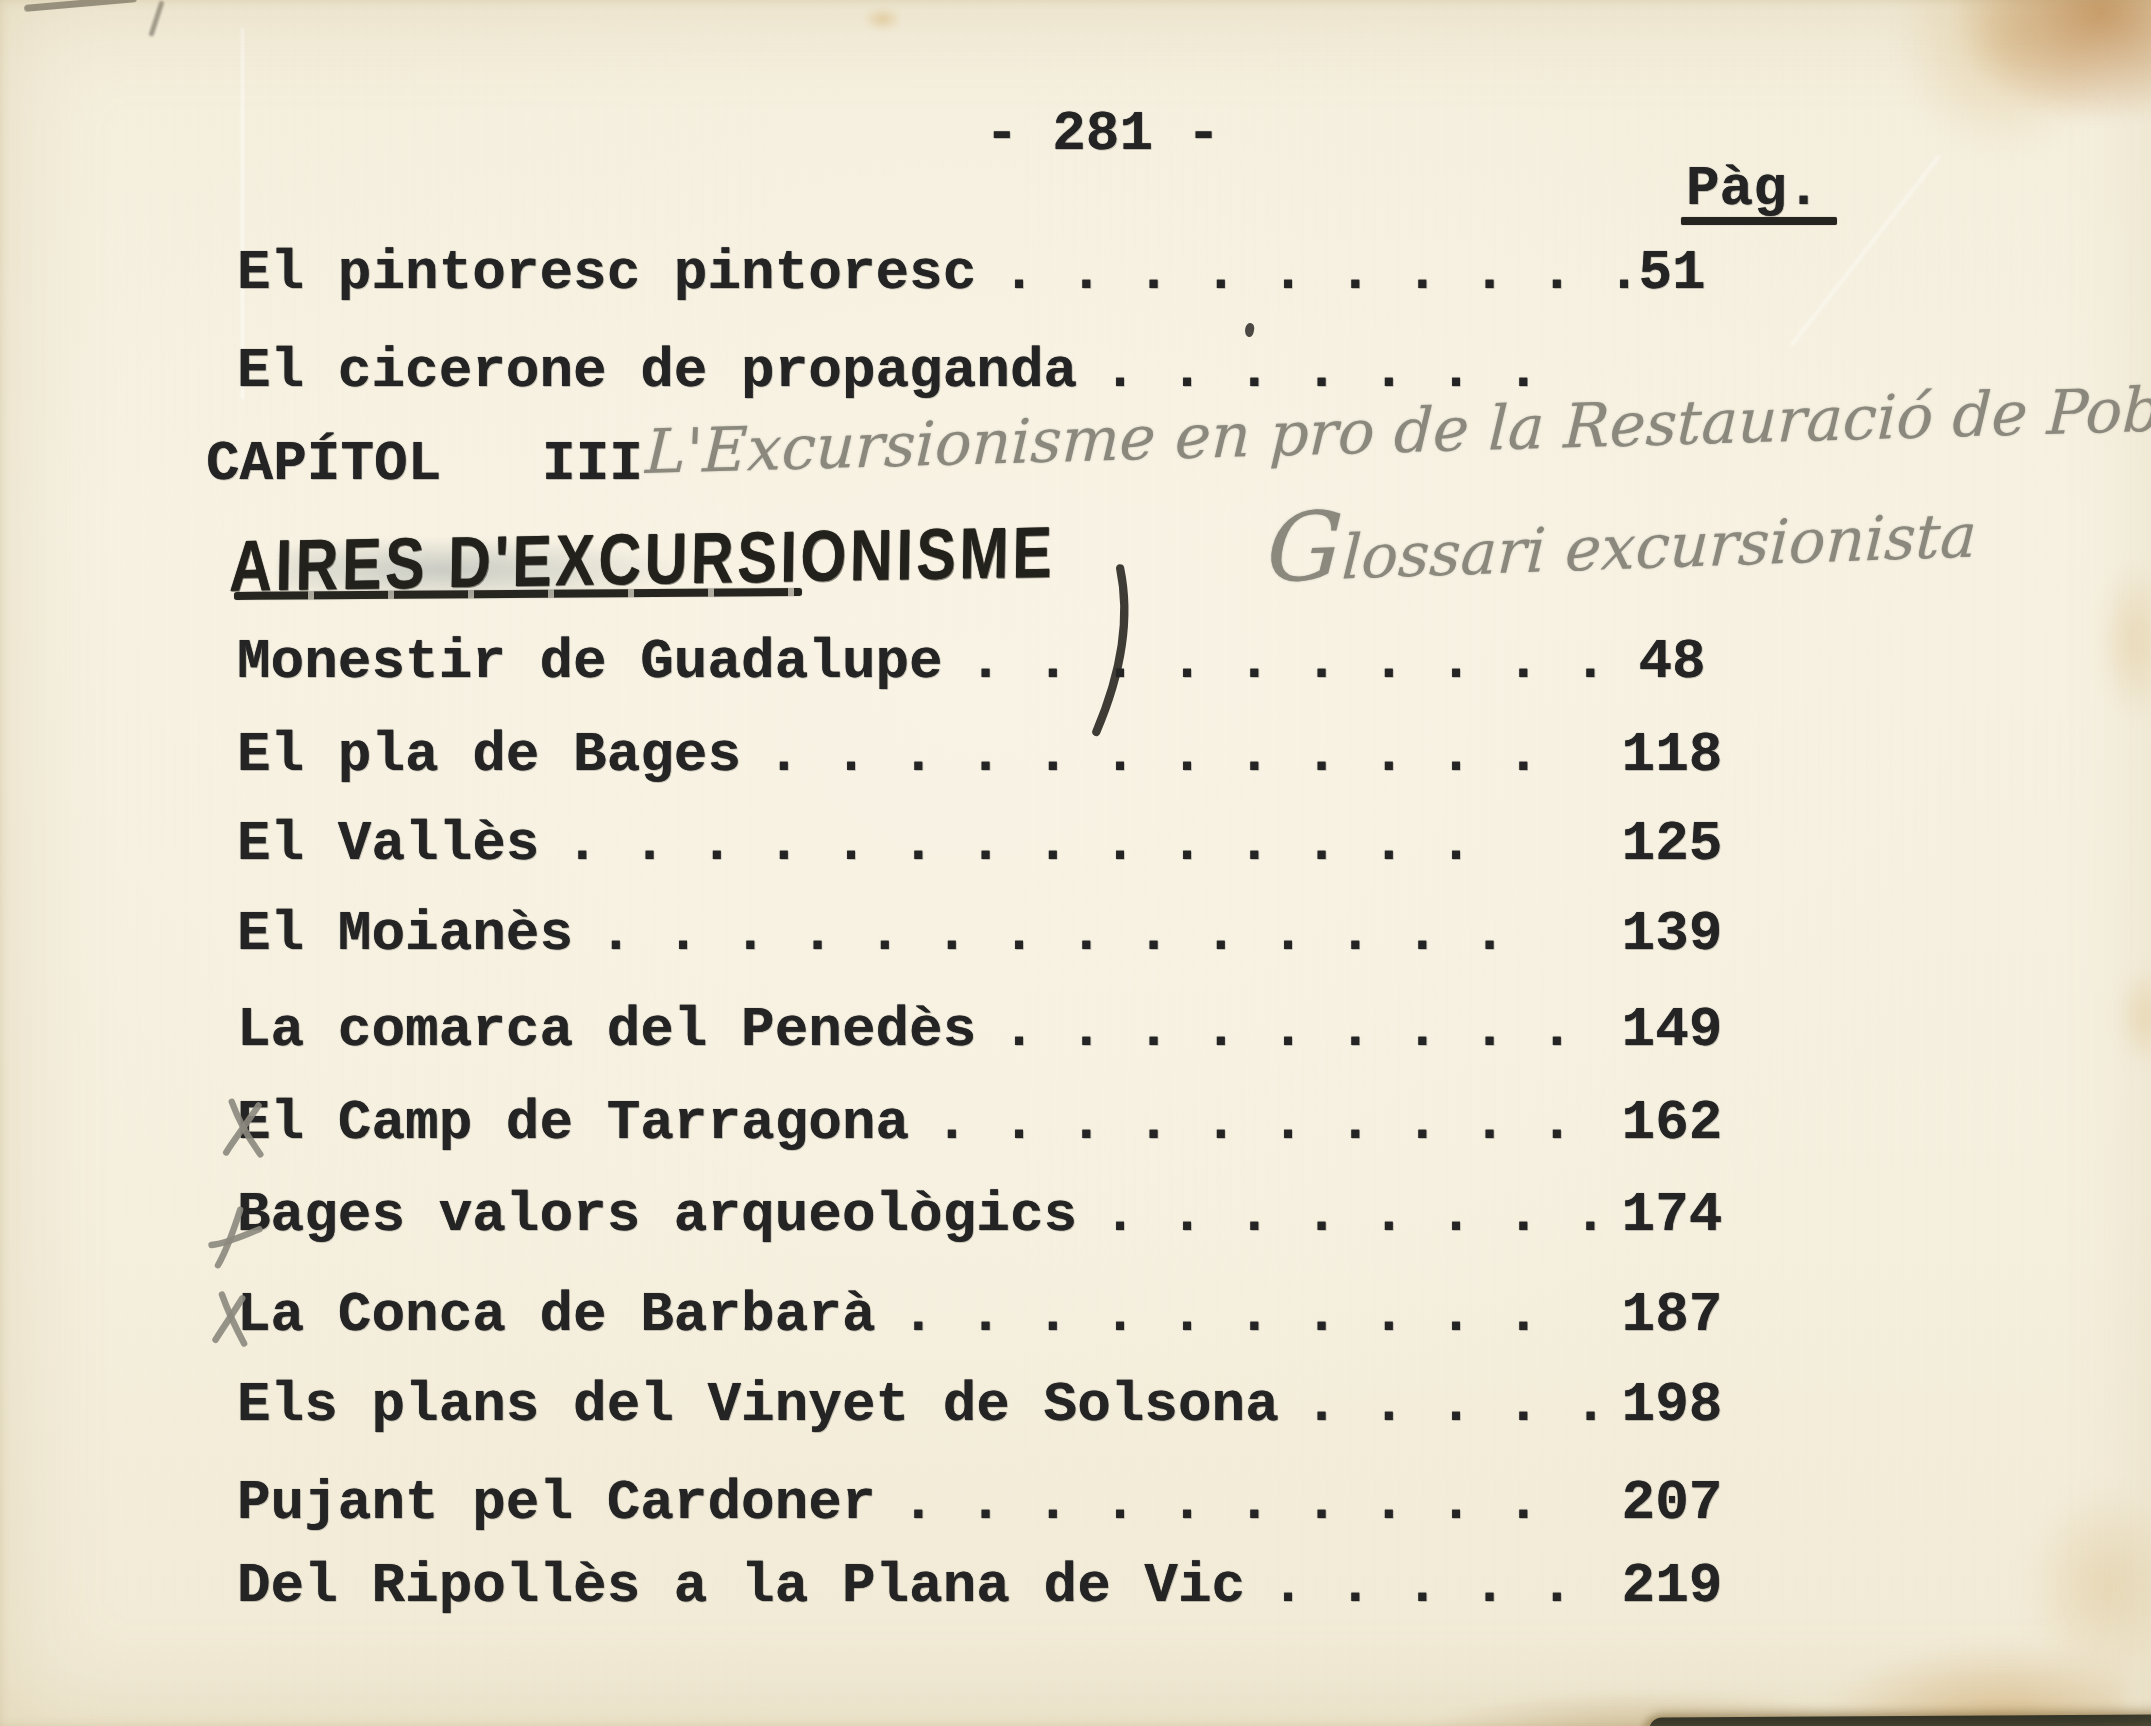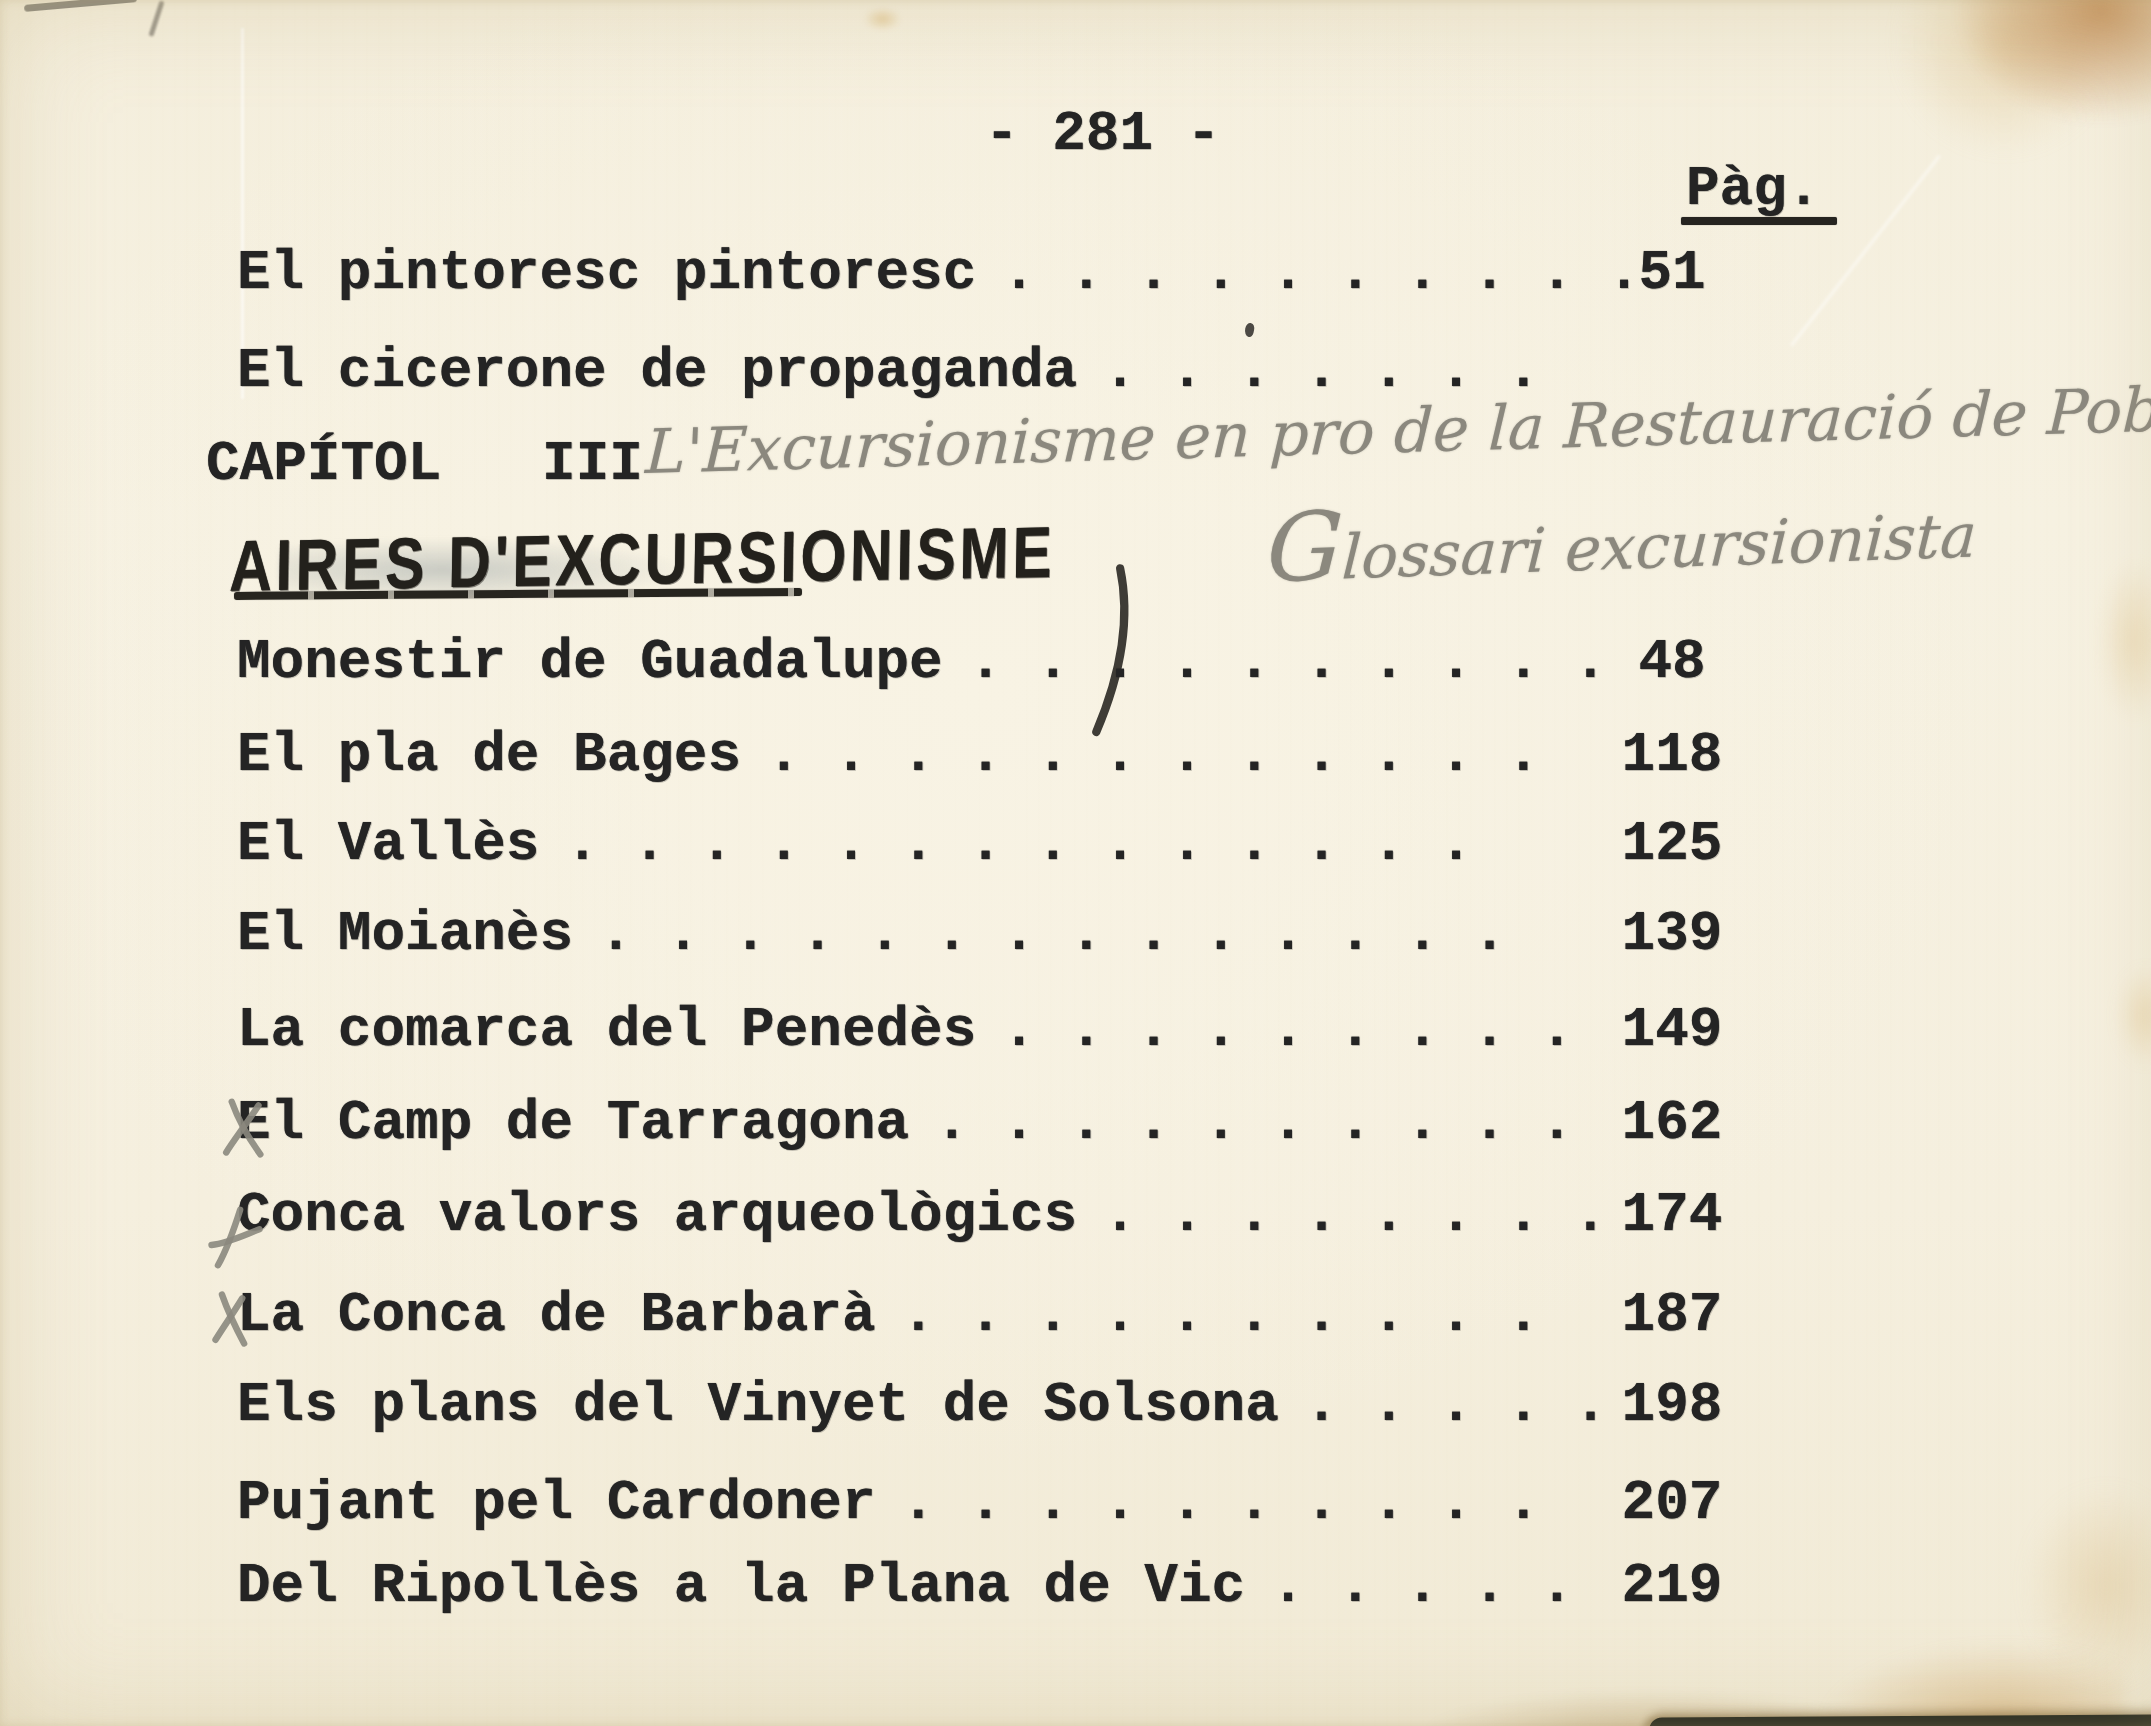--- a/index.html
+++ b/index.html
@@ -125,21 +125,21 @@
       <div class="typed row" style="top: 634px;"><span>Monestir de Guadalupe</span><span class="leader">. . . . . . . . . .</span><span class="pg">48</span></div>
       <div class="typed row" style="top: 727px;"><span>El pla de Bages</span><span class="leader">. . . . . . . . . . . .</span><span class="pg">118</span></div>
       <div class="typed row" style="top: 816px;"><span>El Vallès</span><span class="leader">. . . . . . . . . . . . . .</span><span class="pg">125</span></div>
       <div class="typed row" style="top: 906px;"><span>El Moianès</span><span class="leader">. . . . . . . . . . . . . .</span><span class="pg">139</span></div>
       <div class="typed row" style="top: 1002px;"><span>La comarca del Penedès</span><span class="leader">. . . . . . . . .</span><span class="pg">149</span></div>
       <div class="typed row" style="top: 1095px;"><span>El Camp de Tarragona</span><span class="leader">. . . . . . . . . .</span><span class="pg">162</span></div>
       <svg class="mark" width="59" height="65" viewBox="0 0 64 70" style="left: 217px; top: 1096px;">
         <path d="M16,6 C24,28 36,48 47,63" fill="none" stroke="#8b887e" stroke-width="7" stroke-linecap="round" opacity="0.9"></path>
         <path d="M45,10 C32,30 18,48 10,61" fill="none" stroke="#8b887e" stroke-width="7" stroke-linecap="round" opacity="0.9"></path>
       </svg>
-      <div class="typed row" style="top: 1187px;"><span>Conca valors arqueològics</span><span class="leader">. . . . . . . .</span><span class="pg">174</span></div>
+      <div class="typed row" style="top: 1187px;"><span>Bages valors arqueològics</span><span class="leader">. . . . . . . .</span><span class="pg">174</span></div>
       <svg class="mark" width="59" height="65" viewBox="0 0 64 70" style="left: 206px; top: 1206px;">
         <path d="M6,42 C24,40 44,30 58,25" fill="none" stroke="#8b887e" stroke-width="7" stroke-linecap="round" opacity="0.9"></path>
         <path d="M37,4 C30,26 22,48 13,64" fill="none" stroke="#8b887e" stroke-width="7" stroke-linecap="round" opacity="0.9"></path>
       </svg>
       <div class="typed row" style="top: 1287px;"><span>La Conca de Barbarà</span><span class="leader">. . . . . . . . . .</span><span class="pg">187</span></div>
       <svg class="mark" width="59" height="65" viewBox="0 0 64 70" style="left: 210px; top: 1287px;">
         <path d="M13,8 C20,28 29,46 37,61" fill="none" stroke="#8b887e" stroke-width="7" stroke-linecap="round" opacity="0.9"></path>
         <path d="M35,12 C24,30 14,44 6,57" fill="none" stroke="#8b887e" stroke-width="7" stroke-linecap="round" opacity="0.9"></path>
       </svg>
       <div class="typed row" style="top: 1377px;"><span>Els plans del Vinyet de Solsona</span><span class="leader">. . . . .</span><span class="pg">198</span></div>

